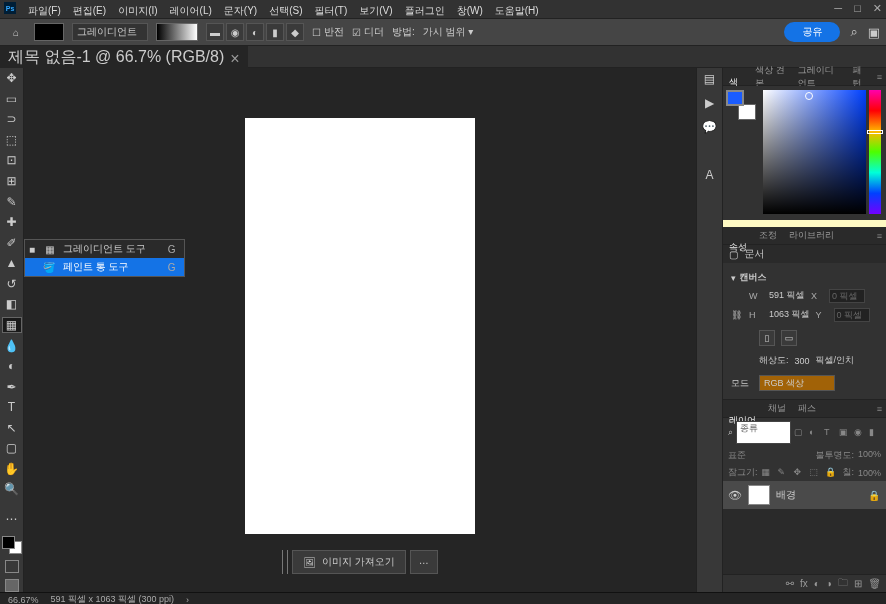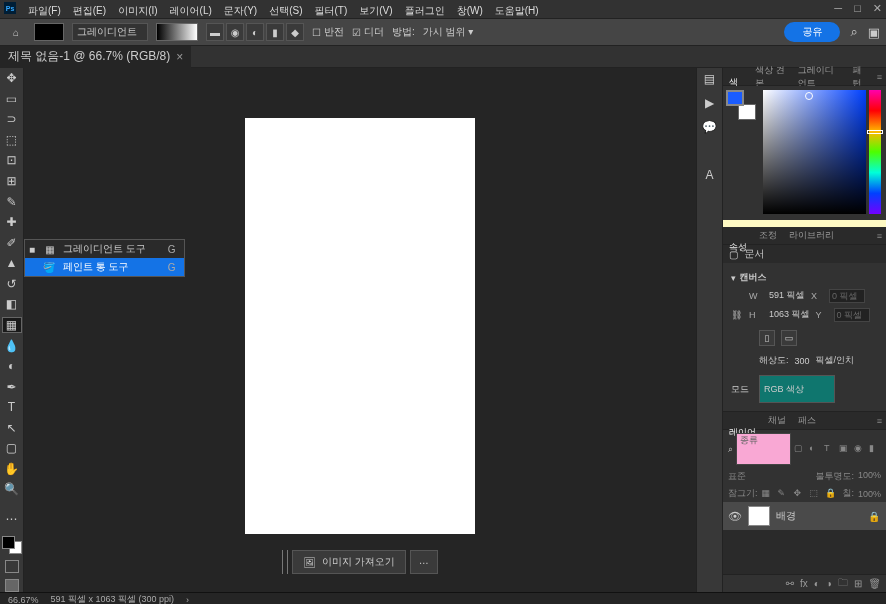--- a/index.html
+++ b/index.html
@@ -18,21 +18,21 @@
 .opt-swatch { width: 30px; height: 18px; background: #000; border: 1px solid #666; }
 .opt-drop { width: 76px; height: 18px; background: #333; border: 1px solid #555; display: flex; align-items: center; padding: 0 4px; }
 .opt-gradient { width: 42px; height: 18px; background: linear-gradient(90deg, #000, #fff); border: 1px solid #666; }
 .opt-btn { width: 18px; height: 18px; background: #3a3a3a; border: 1px solid #555; display: flex; align-items: center; justify-content: center; cursor: pointer; }
 .opt-check { display: flex; align-items: center; gap: 3px; }
 .opt-right { margin-left: auto; display: flex; align-items: center; gap: 10px; }
 .share-btn { background: #1473e6; color: #fff; padding: 3px 18px; border-radius: 10px; cursor: pointer; }
 .ricon { font-size: 13px; cursor: pointer; color: #ccc; }
 
 .tabbar { height: 22px; background: #323232; display: flex; align-items: center; border-bottom: 1px solid #222; }
-.doctab { height: 22px; background: #252525; color: #ccc; padding: 0 8px; display: flex; align-items: center; gap: 6px; font-size: 12px; }
+.doctab { height: 22px; background: #252525; color: #ccc; padding: 0 8px; display: flex; align-items: flex-end; gap: 6px; font-size: 16px; }
 .tab-x { color: #999; cursor: pointer; }
 
 .workarea { display: flex; height: calc(604px - 16px - 28px - 22px - 14px); }
 
 .toolbar { width: 24px; background: #383838; display: flex; flex-direction: column; align-items: center; padding-top: 2px; gap: 4px; border-right: 1px solid #222; }
 .tool { width: 20px; height: 18px; display: flex; align-items: center; justify-content: center; cursor: pointer; color: #ccc; font-size: 12px; position: relative; }
 .tool.active { background: #1a1a1a; border: 1px solid #666; }
 .tool-spacer { height: 6px; }
 .color-swatches { width: 20px; height: 20px; position: relative; margin-top: 4px; }
 .fg-color { position: absolute; width: 13px; height: 13px; background: #000; border: 1px solid #888; top: 0; left: 0; z-index: 2; }
@@ -75,25 +75,25 @@
 
 .props-panel { border-top: 7px solid #fef9c3; }
 .props-header { height: 18px; display: flex; align-items: center; padding: 0 6px; gap: 6px; font-size: 10px; background: #2a2a2a; }
 .props-body { padding: 6px 8px; font-size: 9px; }
 .disclosure { display: flex; align-items: center; gap: 4px; padding: 2px 0; cursor: pointer; }
 .prop-row { display: flex; align-items: center; gap: 4px; padding: 2px 0; }
 .prop-label { width: 14px; color: #aaa; }
 .prop-val { padding: 1px 2px; min-width: 40px; }
 .prop-input-empty { background: #222; border: 1px solid #444; width: 36px; height: 14px; color: #666; padding: 0 2px; }
 .icon-btn-sm { width: 16px; height: 16px; background: #3a3a3a; border: 1px solid #555; display: flex; align-items: center; justify-content: center; cursor: pointer; }
-.mode-select { background: #0f766e; border: 1px solid #555; padding: 1px 4px; width: 76px; height: 28px; display: flex; align-items: center; }
+.mode-select { background: #a16207; border: 1px solid #555; padding: 1px 4px; width: 76px; height: 16px; display: flex; align-items: center; }
 
 .layers-panel { flex: 1; border-top: 1px solid #222; display: flex; flex-direction: column; }
 .layers-controls { padding: 3px 5px; display: flex; align-items: center; gap: 3px; font-size: 9px; }
-.layers-search { flex: 1; background: #f9a8d4; border: 1px solid #444; height: 32px; color: #666; padding: 0 3px; }
+.layers-search { flex: 1; background: #ffffff; border: 1px solid #444; height: 23px; color: #666; padding: 0 3px; }
 .lc-icon { width: 12px; height: 12px; color: #888; cursor: pointer; font-size: 9px; }
 .layers-opts { padding: 2px 5px; display: flex; align-items: flex-start; gap: 4px; font-size: 9px; color: #888; }
 .layers-locks { padding: 2px 5px; display: flex; align-items: center; gap: 4px; font-size: 9px; color: #888; }
 .layers-list { flex: 1; background: #2a2a2a; }
 .layer-row { height: 28px; background: #4a4a4a; display: flex; align-items: center; padding: 0 5px; gap: 6px; cursor: pointer; }
 .layer-thumb { width: 22px; height: 20px; background: #fff; border: 1px solid #888; }
 .layer-lock { margin-left: auto; color: #aaa; }
 .layer-eye { font-size: 11px; cursor: pointer; }
 .layers-footer { height: 18px; background: #323232; border-top: 1px solid #222; display: flex; align-items: center; justify-content: flex-end; gap: 6px; padding: 0 5px; font-size: 10px; color: #999; }
 .layers-footer span { cursor: pointer; }

